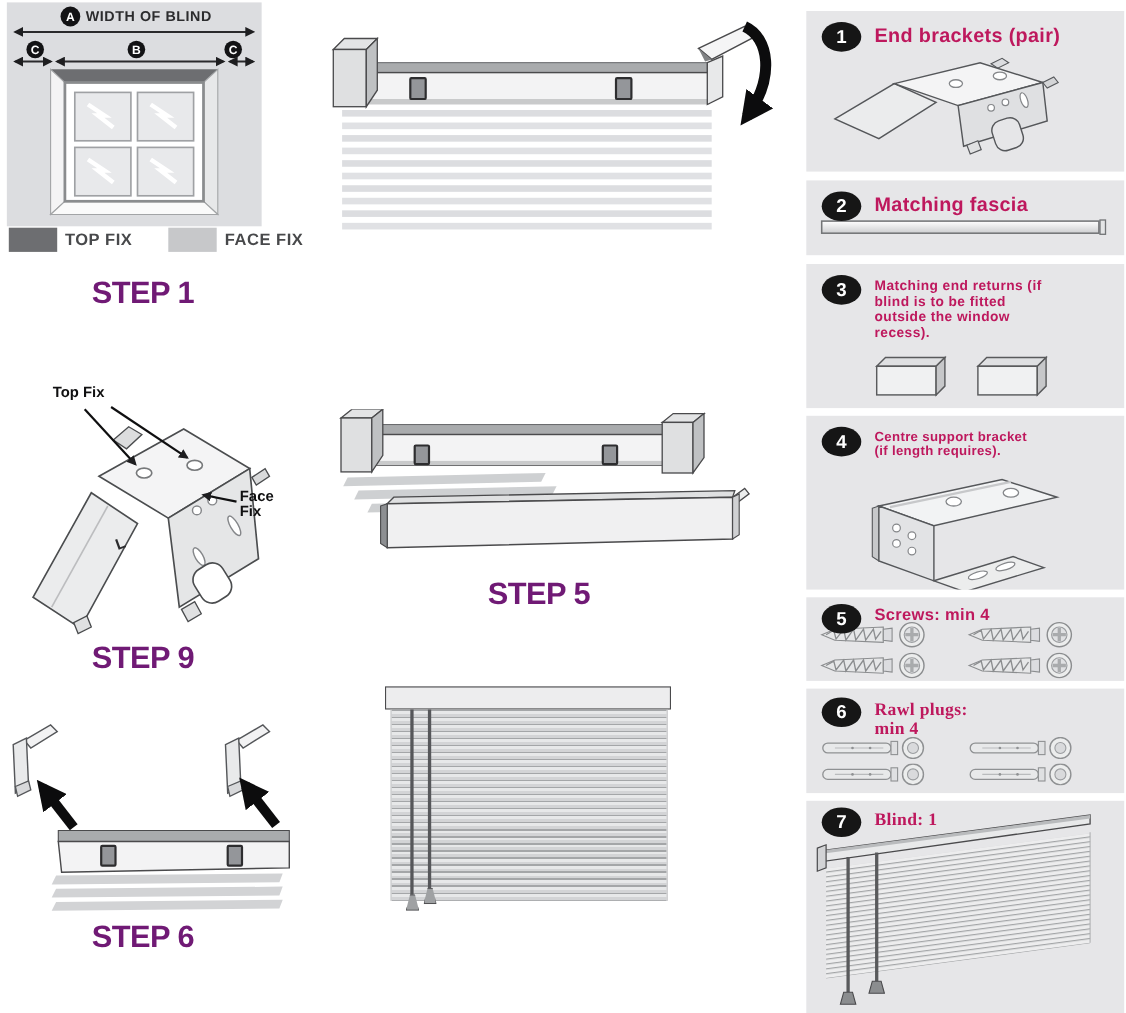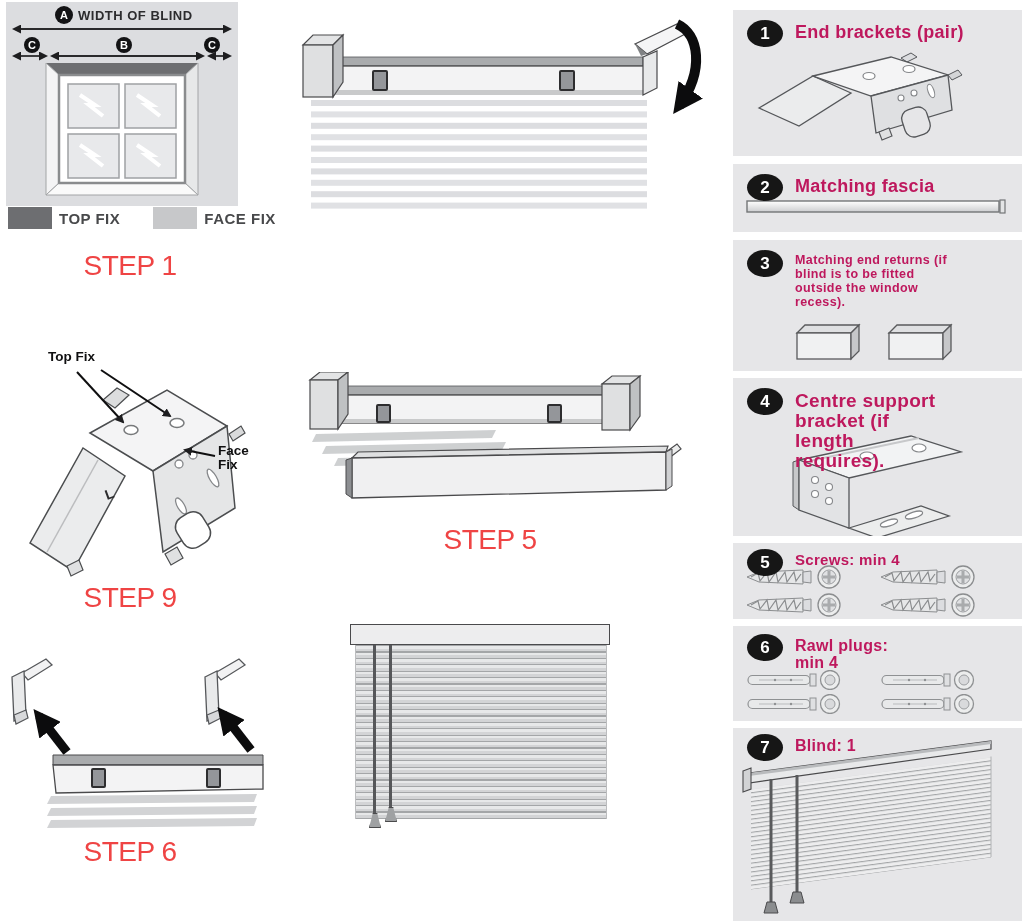--- a/index.html
+++ b/index.html
@@ -1,45 +1,45 @@
 <!DOCTYPE html>
 <html><head>
 <meta charset="utf-8">
 <style>
   html,body{margin:0;padding:0;background:#ffffff;}
   .stage{position:relative;width:1024px;height:921px;background:#ffffff;overflow:hidden;
          font-family:"Liberation Sans", sans-serif;}
   .abs{position:absolute;}
 
   
-  .cap{position:absolute;width:200px;text-align:center;font-weight:normal;font-size:28px;
-       letter-spacing:-0.5px;color:#ef4444;}
+  .cap{position:absolute;width:200px;text-align:center;font-weight:bold;font-size:28px;
+       letter-spacing:-0.5px;color:#701a75;}
 
   
   .legend{position:absolute;left:8px;top:207px;display:flex;align-items:center;gap:7px;}
   .swatch{width:44px;height:22px;display:inline-block;}
   .swatch.dark{background:#6d6e71;}
   .swatch.light{background:#c7c8ca;margin-left:26px;}
   .legLbl{font-weight:bold;font-size:15px;color:#48494b;letter-spacing:.5px;}
 
   
   .figlbl{position:absolute;font-weight:bold;font-size:13.5px;color:#101011;line-height:1.05;}
 
   
   .sidebar{position:absolute;left:733px;top:0;width:289px;height:921px;}
   .panel{position:absolute;left:0;width:289px;background:#e6e6e8;}
   .panel-head{position:relative;z-index:2;display:flex;align-items:flex-start;gap:12px;
               padding:10px 10px 0 14px;}
   .badge{flex:0 0 auto;width:36px;height:27px;border-radius:50%;background:#161616;color:#fff;
          display:flex;align-items:center;justify-content:center;font-weight:bold;font-size:17px;}
   .plabel{font-weight:bold;color:#be185d;letter-spacing:.3px;margin-top:3px;}
   .sz18{font-size:18px;line-height:1.05;}
-  .sz16{font-size:16px;line-height:1.08;}
+  .sz16{font-size:16px;line-height:1.08;font-family:Liberation Serif, serif;}
   .sz15{font-size:15px;line-height:1.08;}
-  .sz14{font-size:19px;line-height:1.06;}
+  .sz14{font-size:12px;line-height:1.06;}
   .sz12{font-size:12.5px;line-height:1.12;letter-spacing:.4px;} .w150{max-width:152px;} .w110{max-width:112px;}
   .hw-grid{position:absolute;display:grid;grid-template-columns:118px 118px;gap:4px 16px;}
 
   
   .blind6{position:absolute;left:350px;top:622px;width:262px;height:205px;}
   .blind6 .rail{position:absolute;left:0px;top:2px;width:258px;height:19px;background:#ededee;
                 border:1.5px solid #4a4a4c;}
   .blind6 .slats{position:absolute;left:5px;top:23px;width:250px;height:174px;
                  border-left:1px solid #bcbdbf;border-right:1px solid #bcbdbf;
                  background:repeating-linear-gradient(to bottom,

